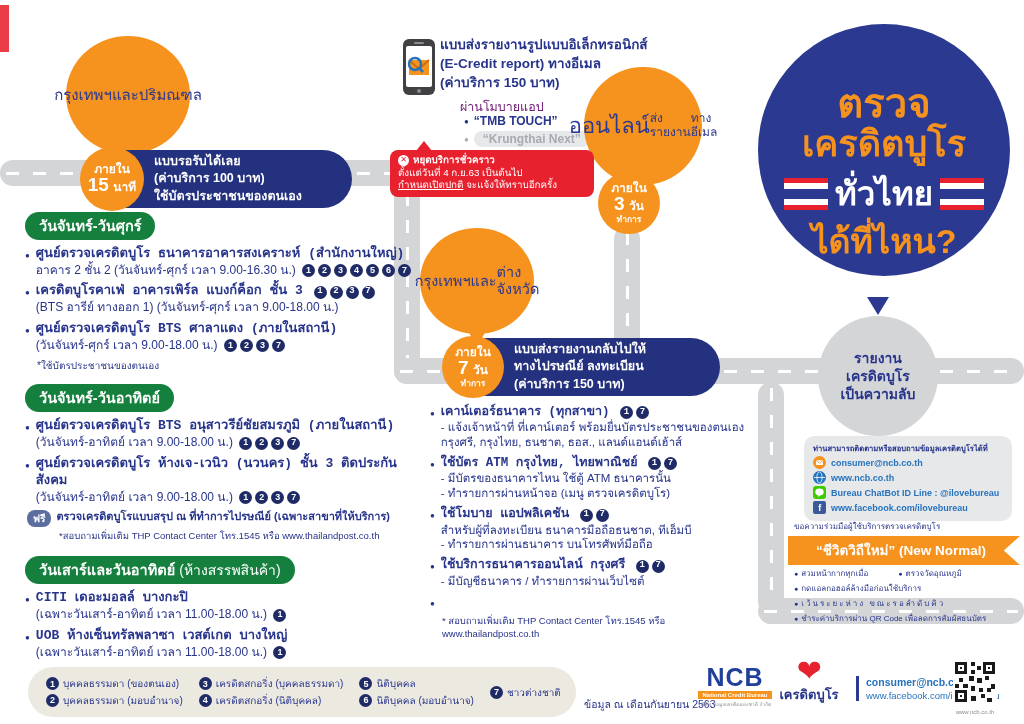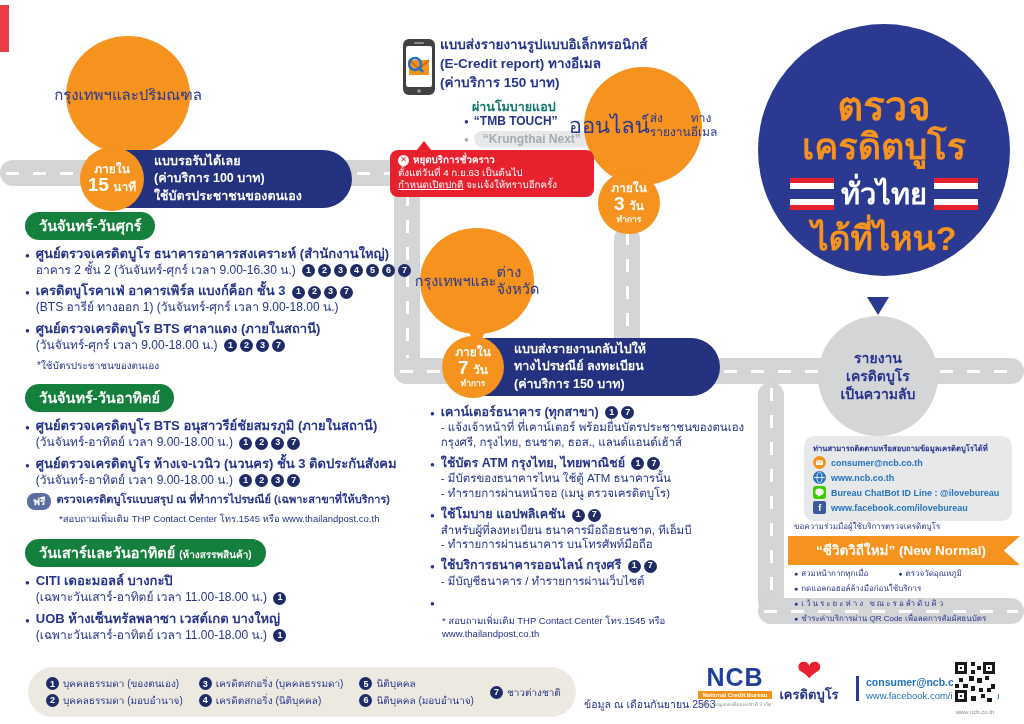--- a/index.html
+++ b/index.html
@@ -29,41 +29,41 @@
   .tb .sub{font-size:8.5px;line-height:1;}
 
   .bluepill{position:absolute;background:#24317E;border-radius:30px;color:#fff;z-index:3;
       display:flex;flex-direction:column;justify-content:center;}
   .bluepill .pl{font-size:12.5px;line-height:1.38;font-weight:bold;}
 
   
   .col{position:absolute;z-index:2;}
   .sec-h{display:inline-block;background:#15803d;color:#fff;font-weight:bold;font-size:14.5px;
       border-radius:14px;padding:2px 14px 3px;margin:0 0 6px 0;}
-  .sec-h .note{font-size:10px;font-weight:bold;}
+  .sec-h .note{font-size:14px;font-weight:normal;}
   .li{display:flex;margin-bottom:5px;}
   .dot{color:#27348B;font-size:8px;margin:5px 6px 0 0;flex:0 0 auto;}
-  .lt{font-weight:bold;font-size:13px;line-height:1.3;color:#27348B;}
+  .lt{font-weight:bold;font-size:13px;line-height:1.3;color:#27348B;font-family:Liberation Mono, monospace;}
   .ls{font-size:12px;line-height:1.3;color:#27348B;}
   .lfoot{font-size:10px;color:#27348B;margin:2px 0 0 12px;}
   .nb{display:inline-flex;width:13px;height:13px;border-radius:50%;background:#1F2B66;color:#fff;
       font-size:9px;font-weight:bold;align-items:center;justify-content:center;margin-left:3px;
       vertical-align:1px;}
   .badges{white-space:nowrap;}
 
   .free-row{display:flex;align-items:flex-start;margin:4px 0 0 2px;}
   .free-badge{background:#5B6E9F;color:#fff;font-size:10px;font-weight:bold;border-radius:8px;
       padding:1px 6px;margin-right:5px;flex:0 0 auto;}
   .free-text{font-size:11px;font-weight:bold;color:#27348B;line-height:1.25;}
   .free-note{font-size:9.5px;color:#27348B;margin:1px 0 0 34px;}
 
   
   .etext{position:absolute;left:440px;top:36px;width:250px;font-size:13.5px;font-weight:bold;
       line-height:1.4;color:#27348B;z-index:2;}
-  .via{position:absolute;left:472px;top:97px;font-size:12.5px;font-weight:bold;color:#0f766e;z-index:2;}
+  .via{position:absolute;left:460px;top:97px;font-size:12.5px;font-weight:normal;color:#701a75;z-index:2;}
   .approw{position:absolute;z-index:2;font-size:12px;font-weight:bold;color:#27348B;display:flex;align-items:center;}
   .approw .adot{font-size:8px;margin-right:5px;color:#27348B;}
   .kt-pill{background:#E7E8EA;color:#A7ABB1;border-radius:11px;padding:1px 9px;}
   .alert{position:absolute;left:390px;top:150px;width:188px;background:#E8212E;color:#fff;
       border-radius:8px;padding:4px 8px 5px;font-size:9.8px;line-height:1.3;z-index:5;}
   .alert::before{content:"";position:absolute;top:-9px;left:26px;border-left:8px solid transparent;
       border-right:8px solid transparent;border-bottom:10px solid #E8212E;}
   .alert .a1{font-weight:bold;display:flex;align-items:center;}
   .alert .ax{background:#fff;color:#E8212E;border-radius:50%;width:11px;height:11px;font-size:8px;
       display:inline-flex;align-items:center;justify-content:center;margin-right:4px;font-weight:bold;}
@@ -325,21 +325,21 @@
         <span class="dot">●</span>
     </div>
     <div class="lfoot" style="font-size:9.5px;"><span>* สอบถามเพิ่มเติม THP Contact Center โทร.1545 หรือ www.thailandpost.co.th</span></div>
   </div>
 
   <div class="hero">
     <div class="h1">ตรวจ</div>
     <div class="h2">เครดิตบูโร</div>
     <div class="flagrow">
       <span class="flag"></span>
-      <span style="color:#fff;font-size:29px;font-weight:bold;">ทั่วไทย</span>
+      <span style="color:#fff;font-size:33px;font-weight:bold;">ทั่วไทย</span>
       <span class="flag"></span>
     </div>
     <div class="h4">ได้ที่ไหน?</div>
   </div>
   <div class="hero-tip"></div>
   <div class="secret">
     <span>รายงาน</span>
     <span>เครดิตบูโร</span>
     <span>เป็นความลับ</span>
   </div>

